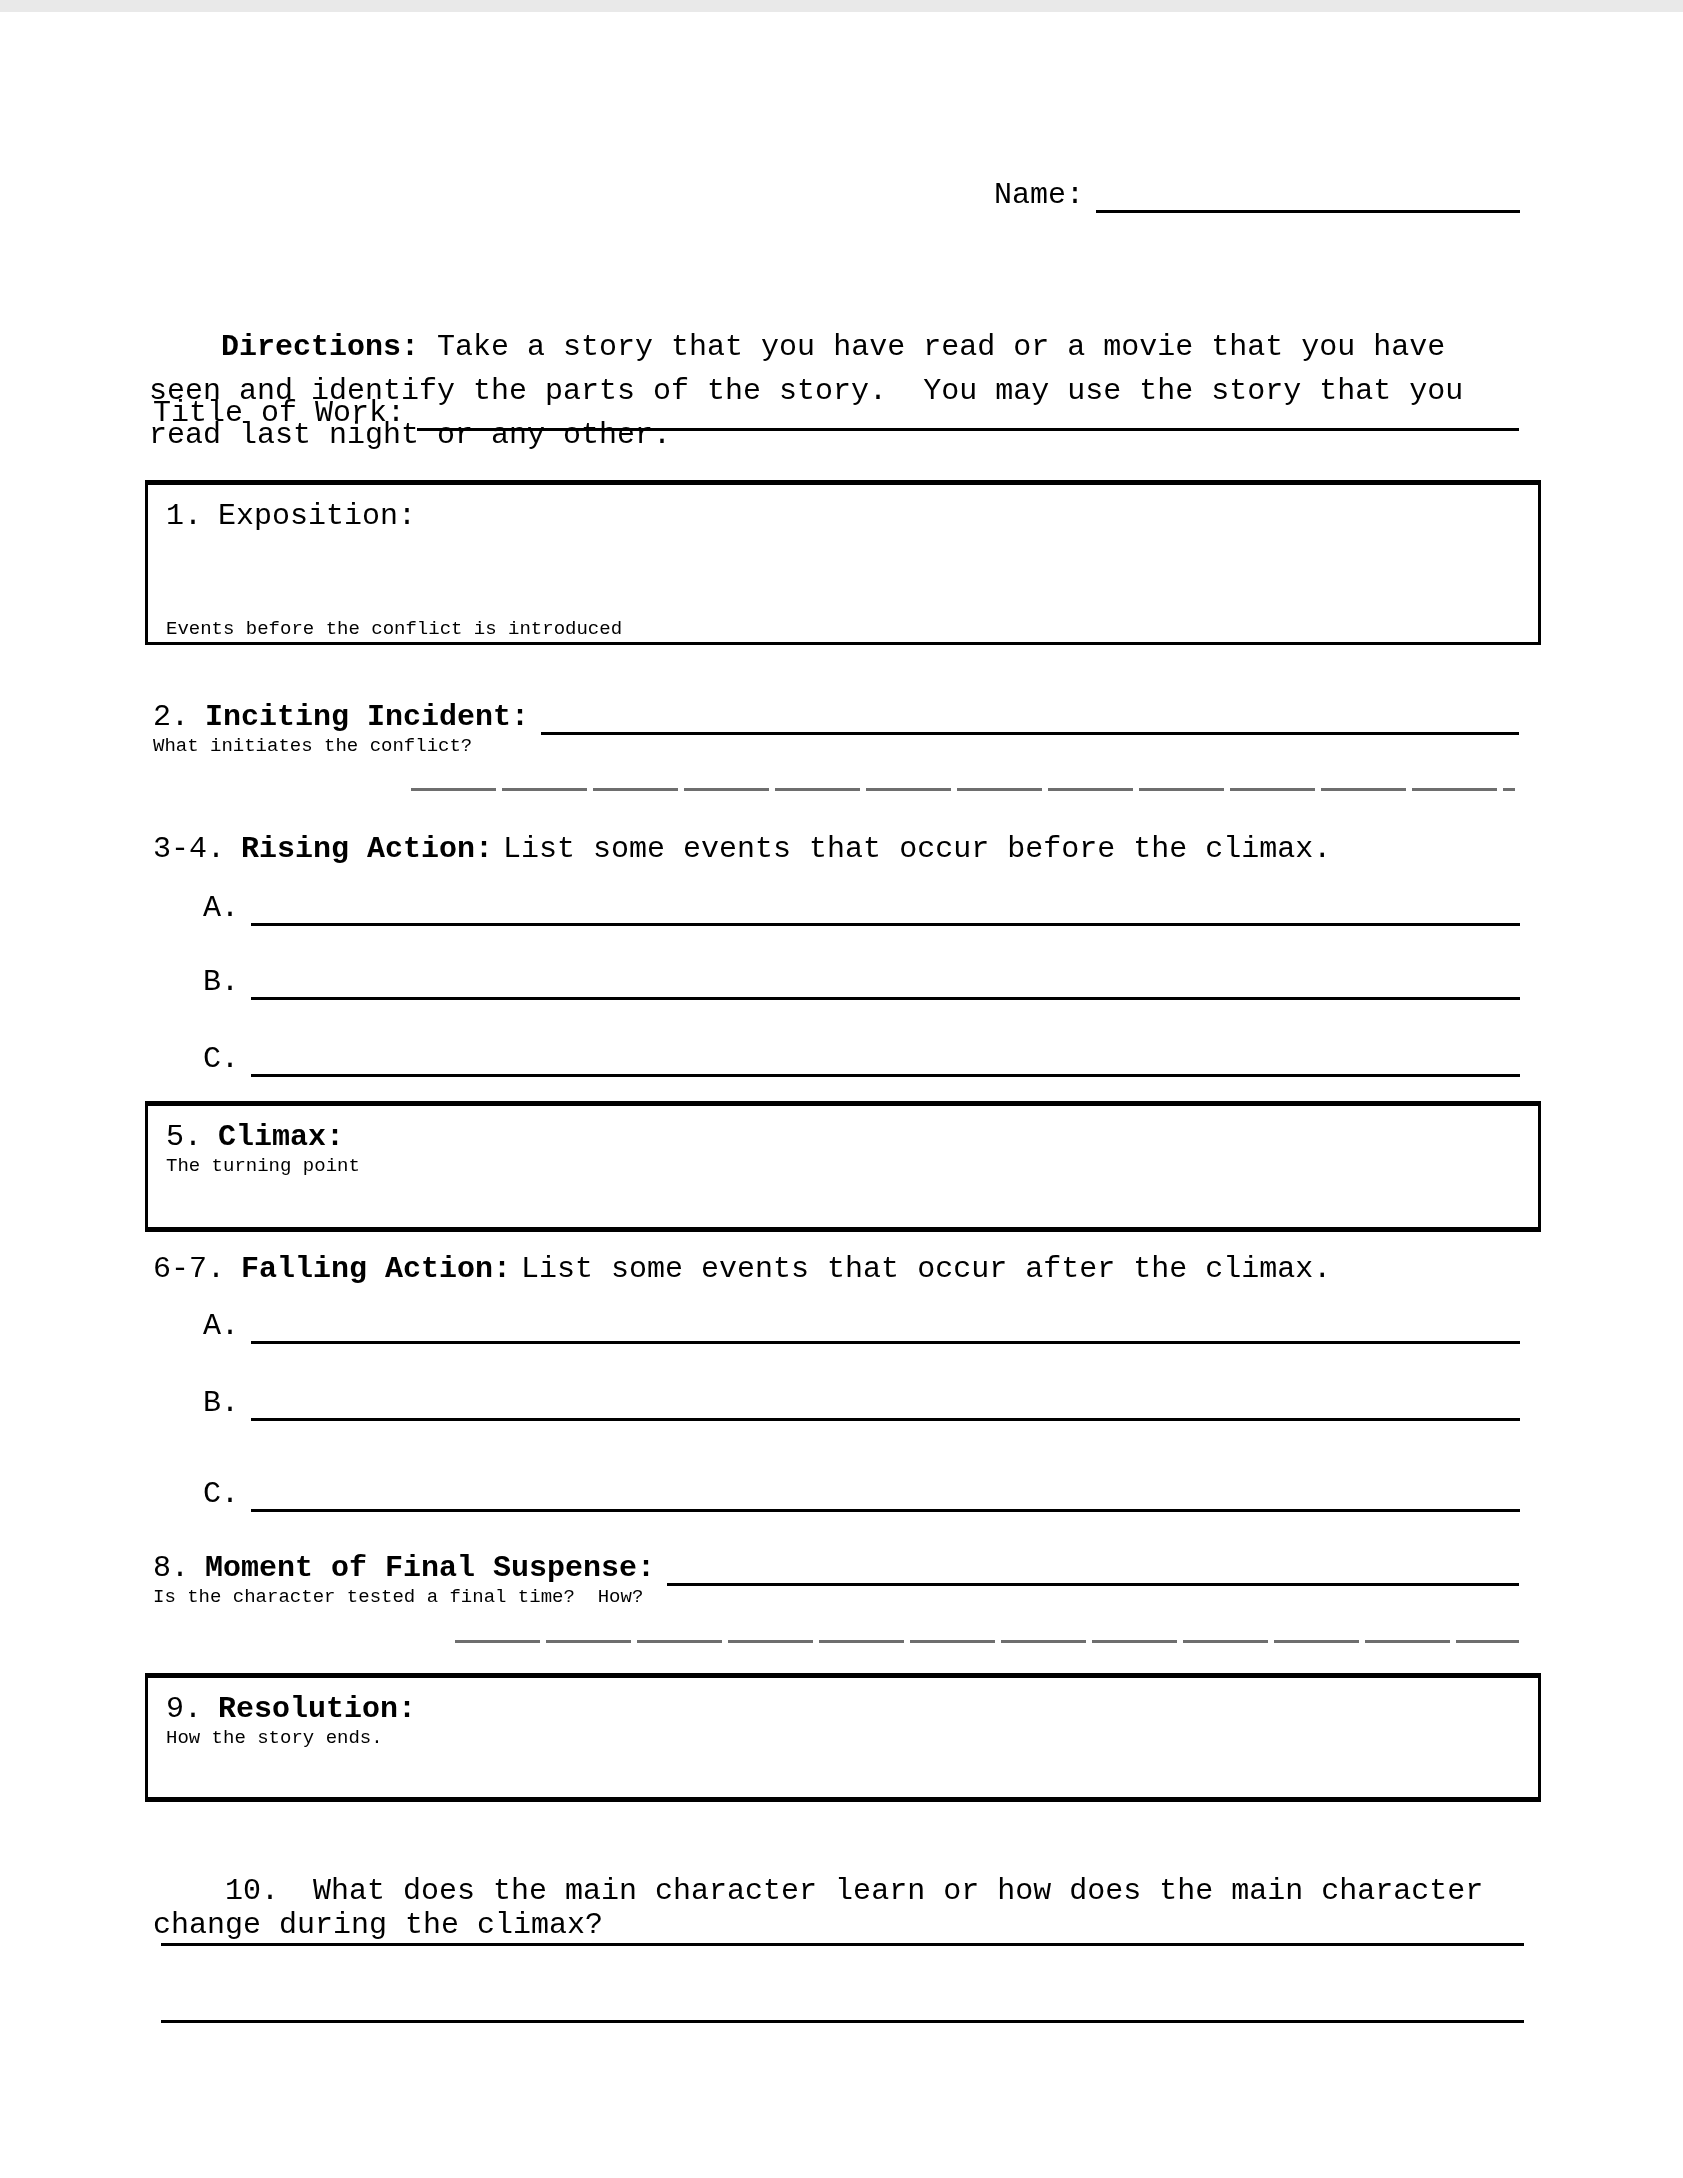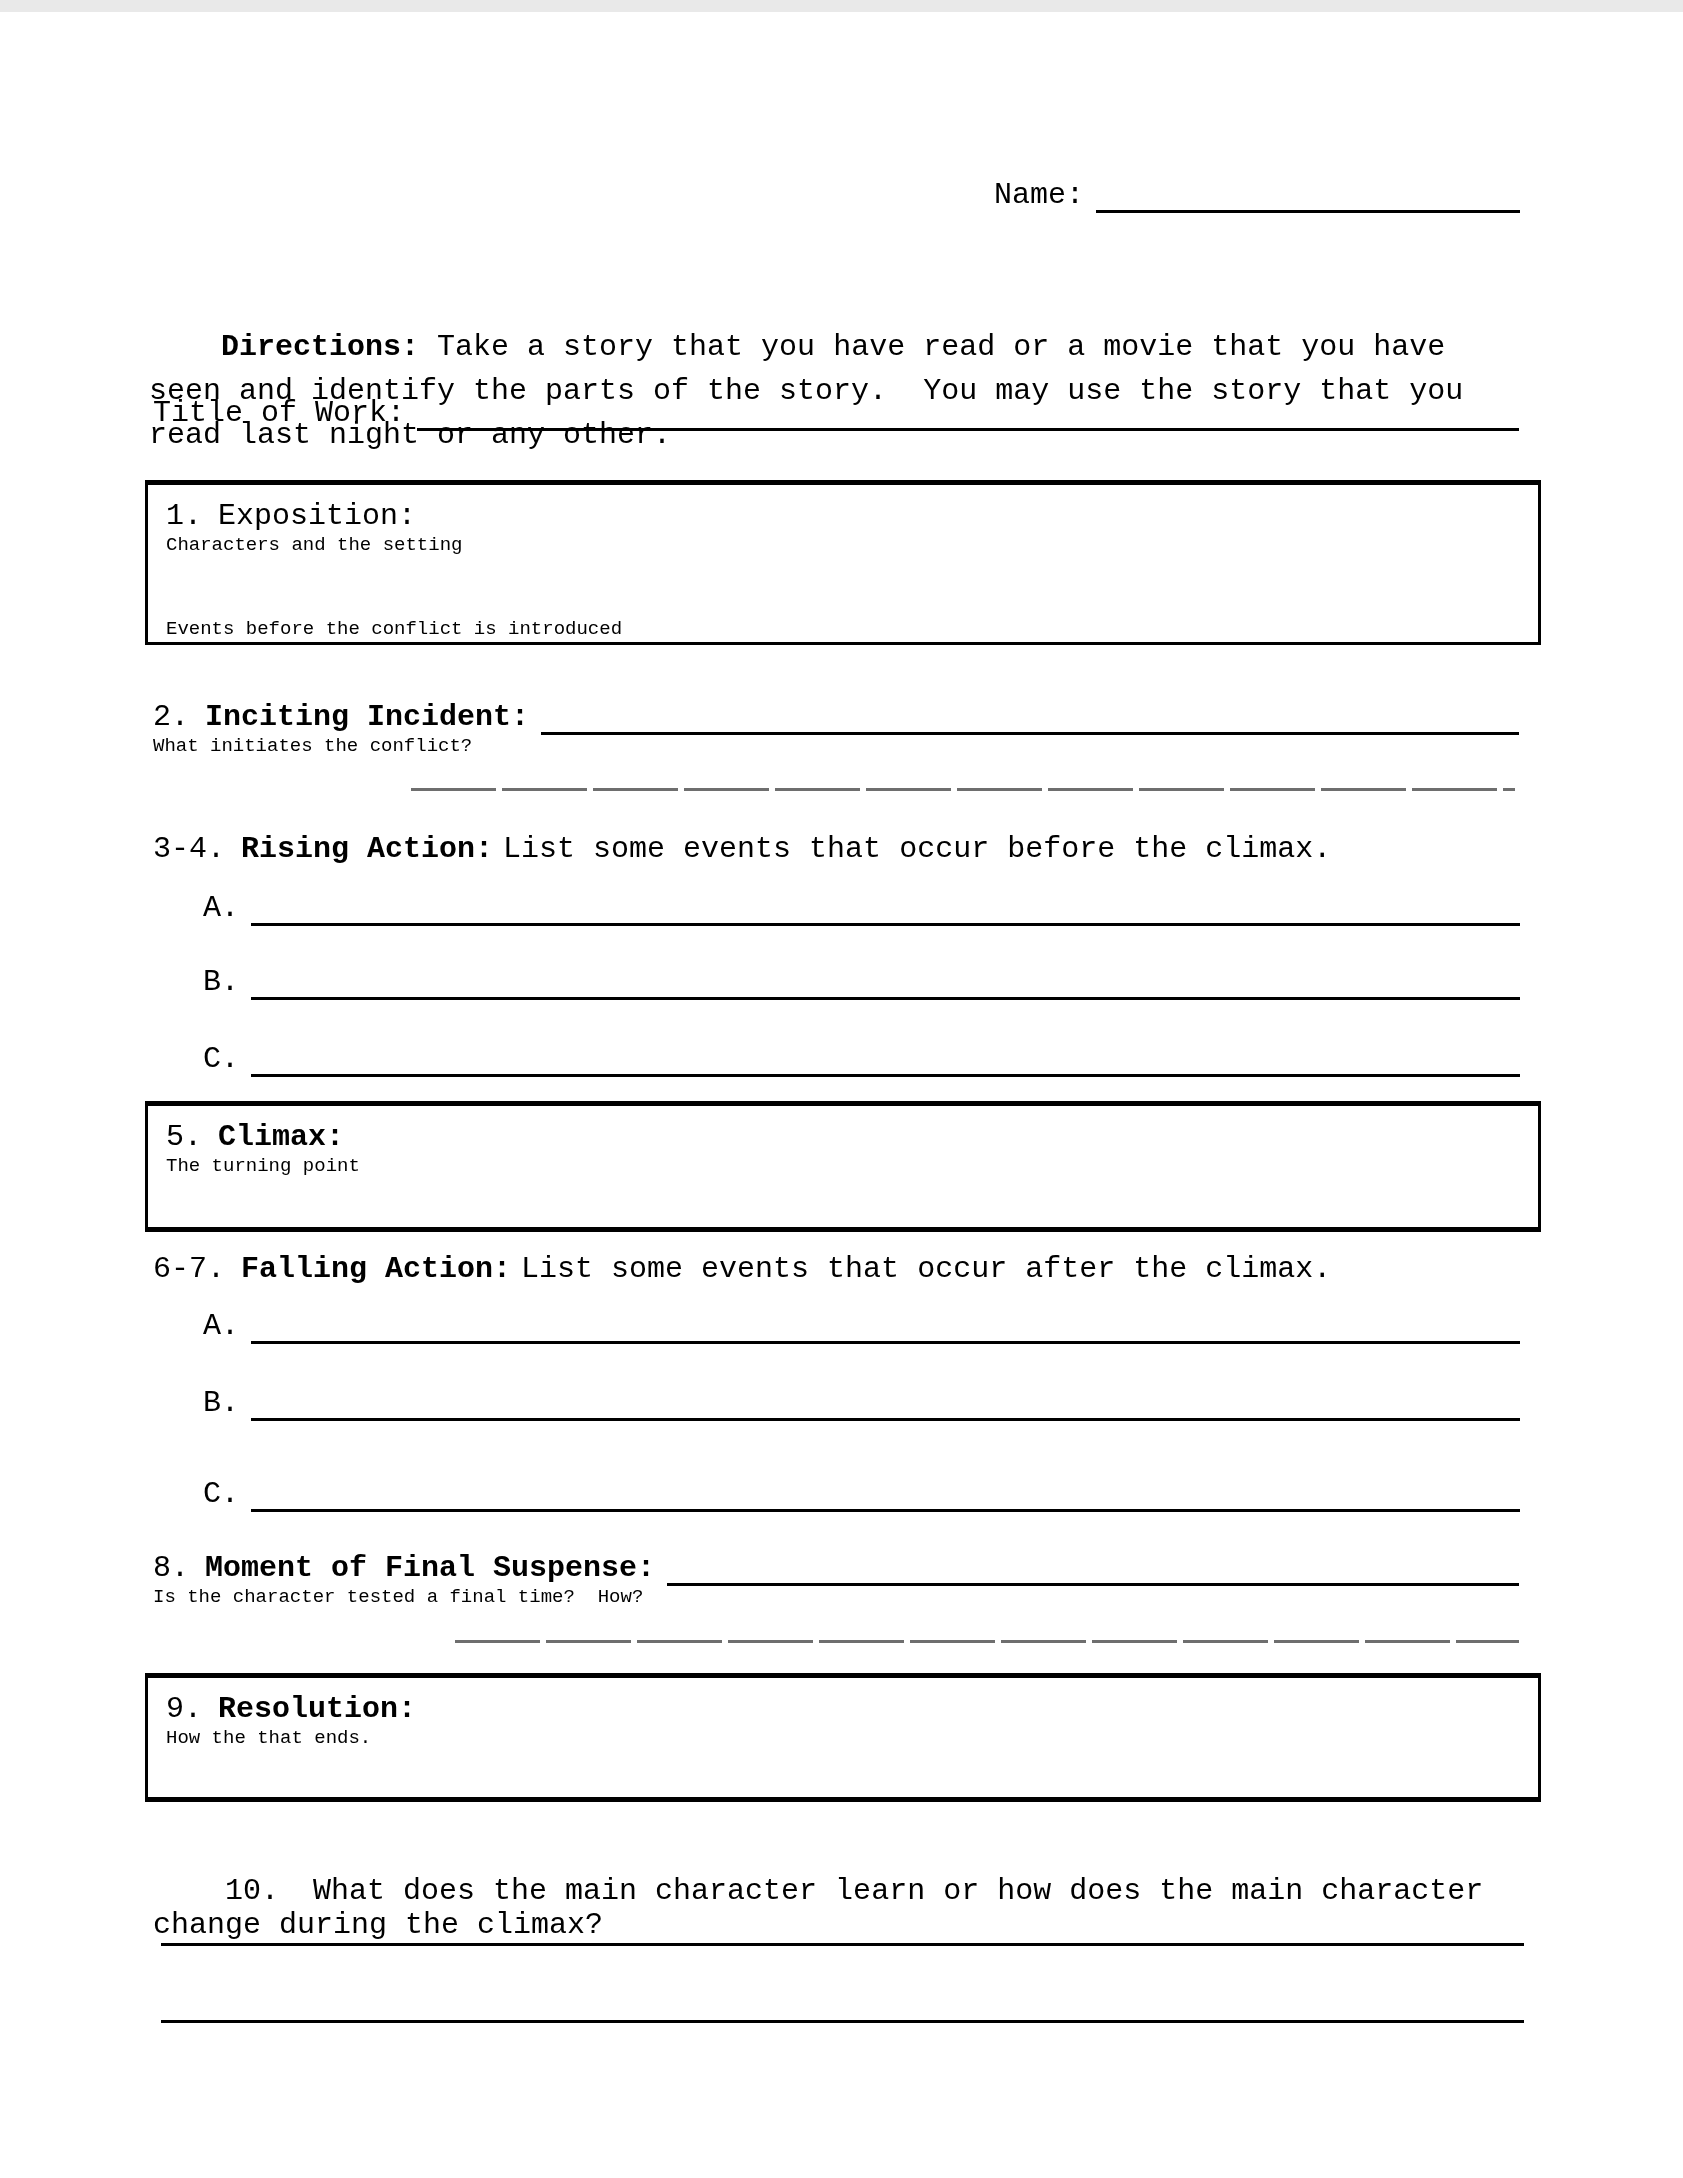--- a/index.html
+++ b/index.html
@@ -44,21 +44,20 @@
   <div class="abs flex-row body-text" style="top:384px;left:153px;width:1366px;align-items:flex-end;">
     <span>Title of Work:</span>
     <span class="fill-line"></span>
   </div>
 
   <div class="abs box" style="top:468px;left:145px;width:1396px;height:165px;">
     <div class="flex-row body-text">
       <span class="num">1.</span>
       <span>Exposition:</span>
     </div>
-    <div class="small-text">Characters and the setting</div>
     <div class="small-text" style="position:absolute;bottom:1px;left:18px;">Events before the conflict is introduced</div>
   </div>
 
   <div class="abs" style="top:688px;left:153px;width:1366px;">
     <div class="flex-row body-text">
       <span class="num">2.</span>
       <span class="bold">Inciting Incident:</span>
       <span class="fill-line"></span>
     </div>
     <div class="small-text">What initiates the conflict?</div>
@@ -119,21 +118,21 @@
     </div>
     <div class="small-text prewrap">Is the character tested a final time?  How?</div>
   </div>
   <div class="abs gray-line" style="top:1628px;left:455px;width:1064px;background:repeating-linear-gradient(to right,#6e6e6e 0 85px,transparent 85px 91px);"></div>
 
   <div class="abs box box-thick" style="top:1661px;left:145px;width:1396px;height:129px;">
     <div class="flex-row body-text">
       <span class="num">9.</span>
       <span class="bold">Resolution:</span>
     </div>
-    <div class="small-text">How the that ends.</div>
+    <div class="small-text">How the story ends.</div>
   </div>
 
   <div class="abs body-text prewrap" style="top:1827px;left:153px;width:1386px;">
     <span class="num">10.</span><span> What does the main character learn or how does the main character change during the climax?</span>
   </div>
 
   <div class="abs answer-line" style="top:1931px;left:161px;width:1363px;"></div>
   <div class="abs answer-line" style="top:2008px;left:161px;width:1363px;"></div>
 
 </div>

